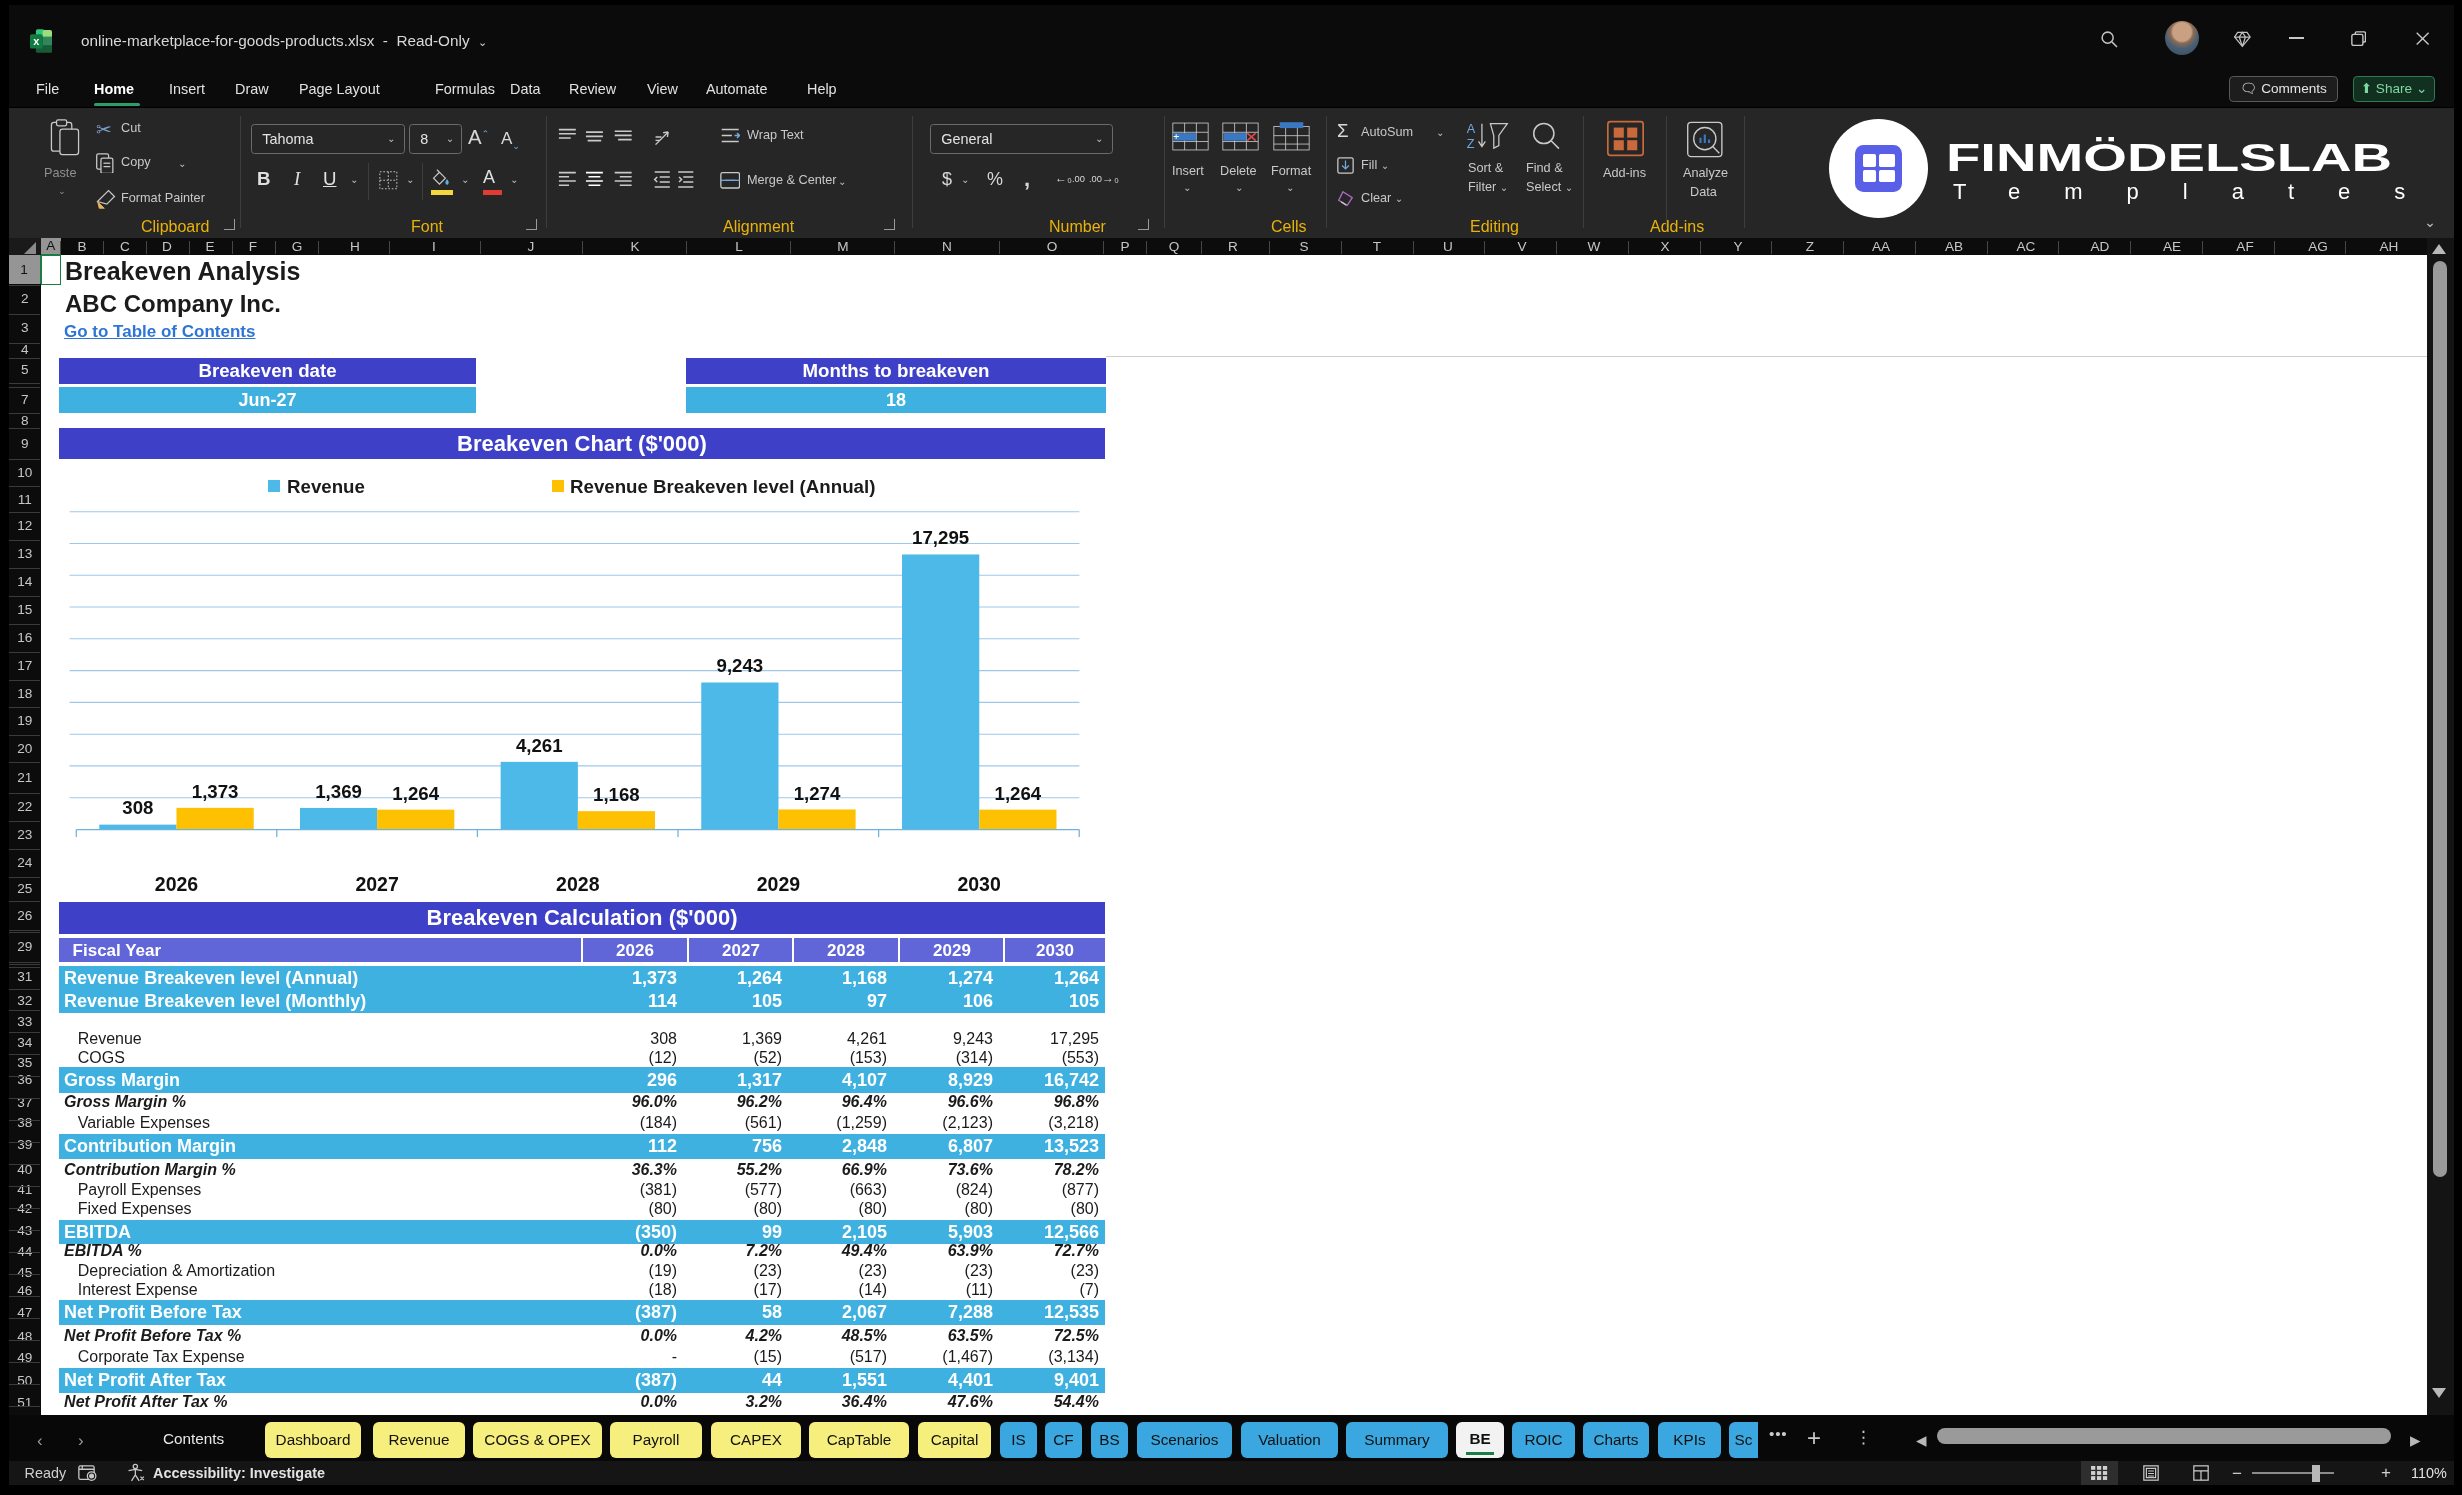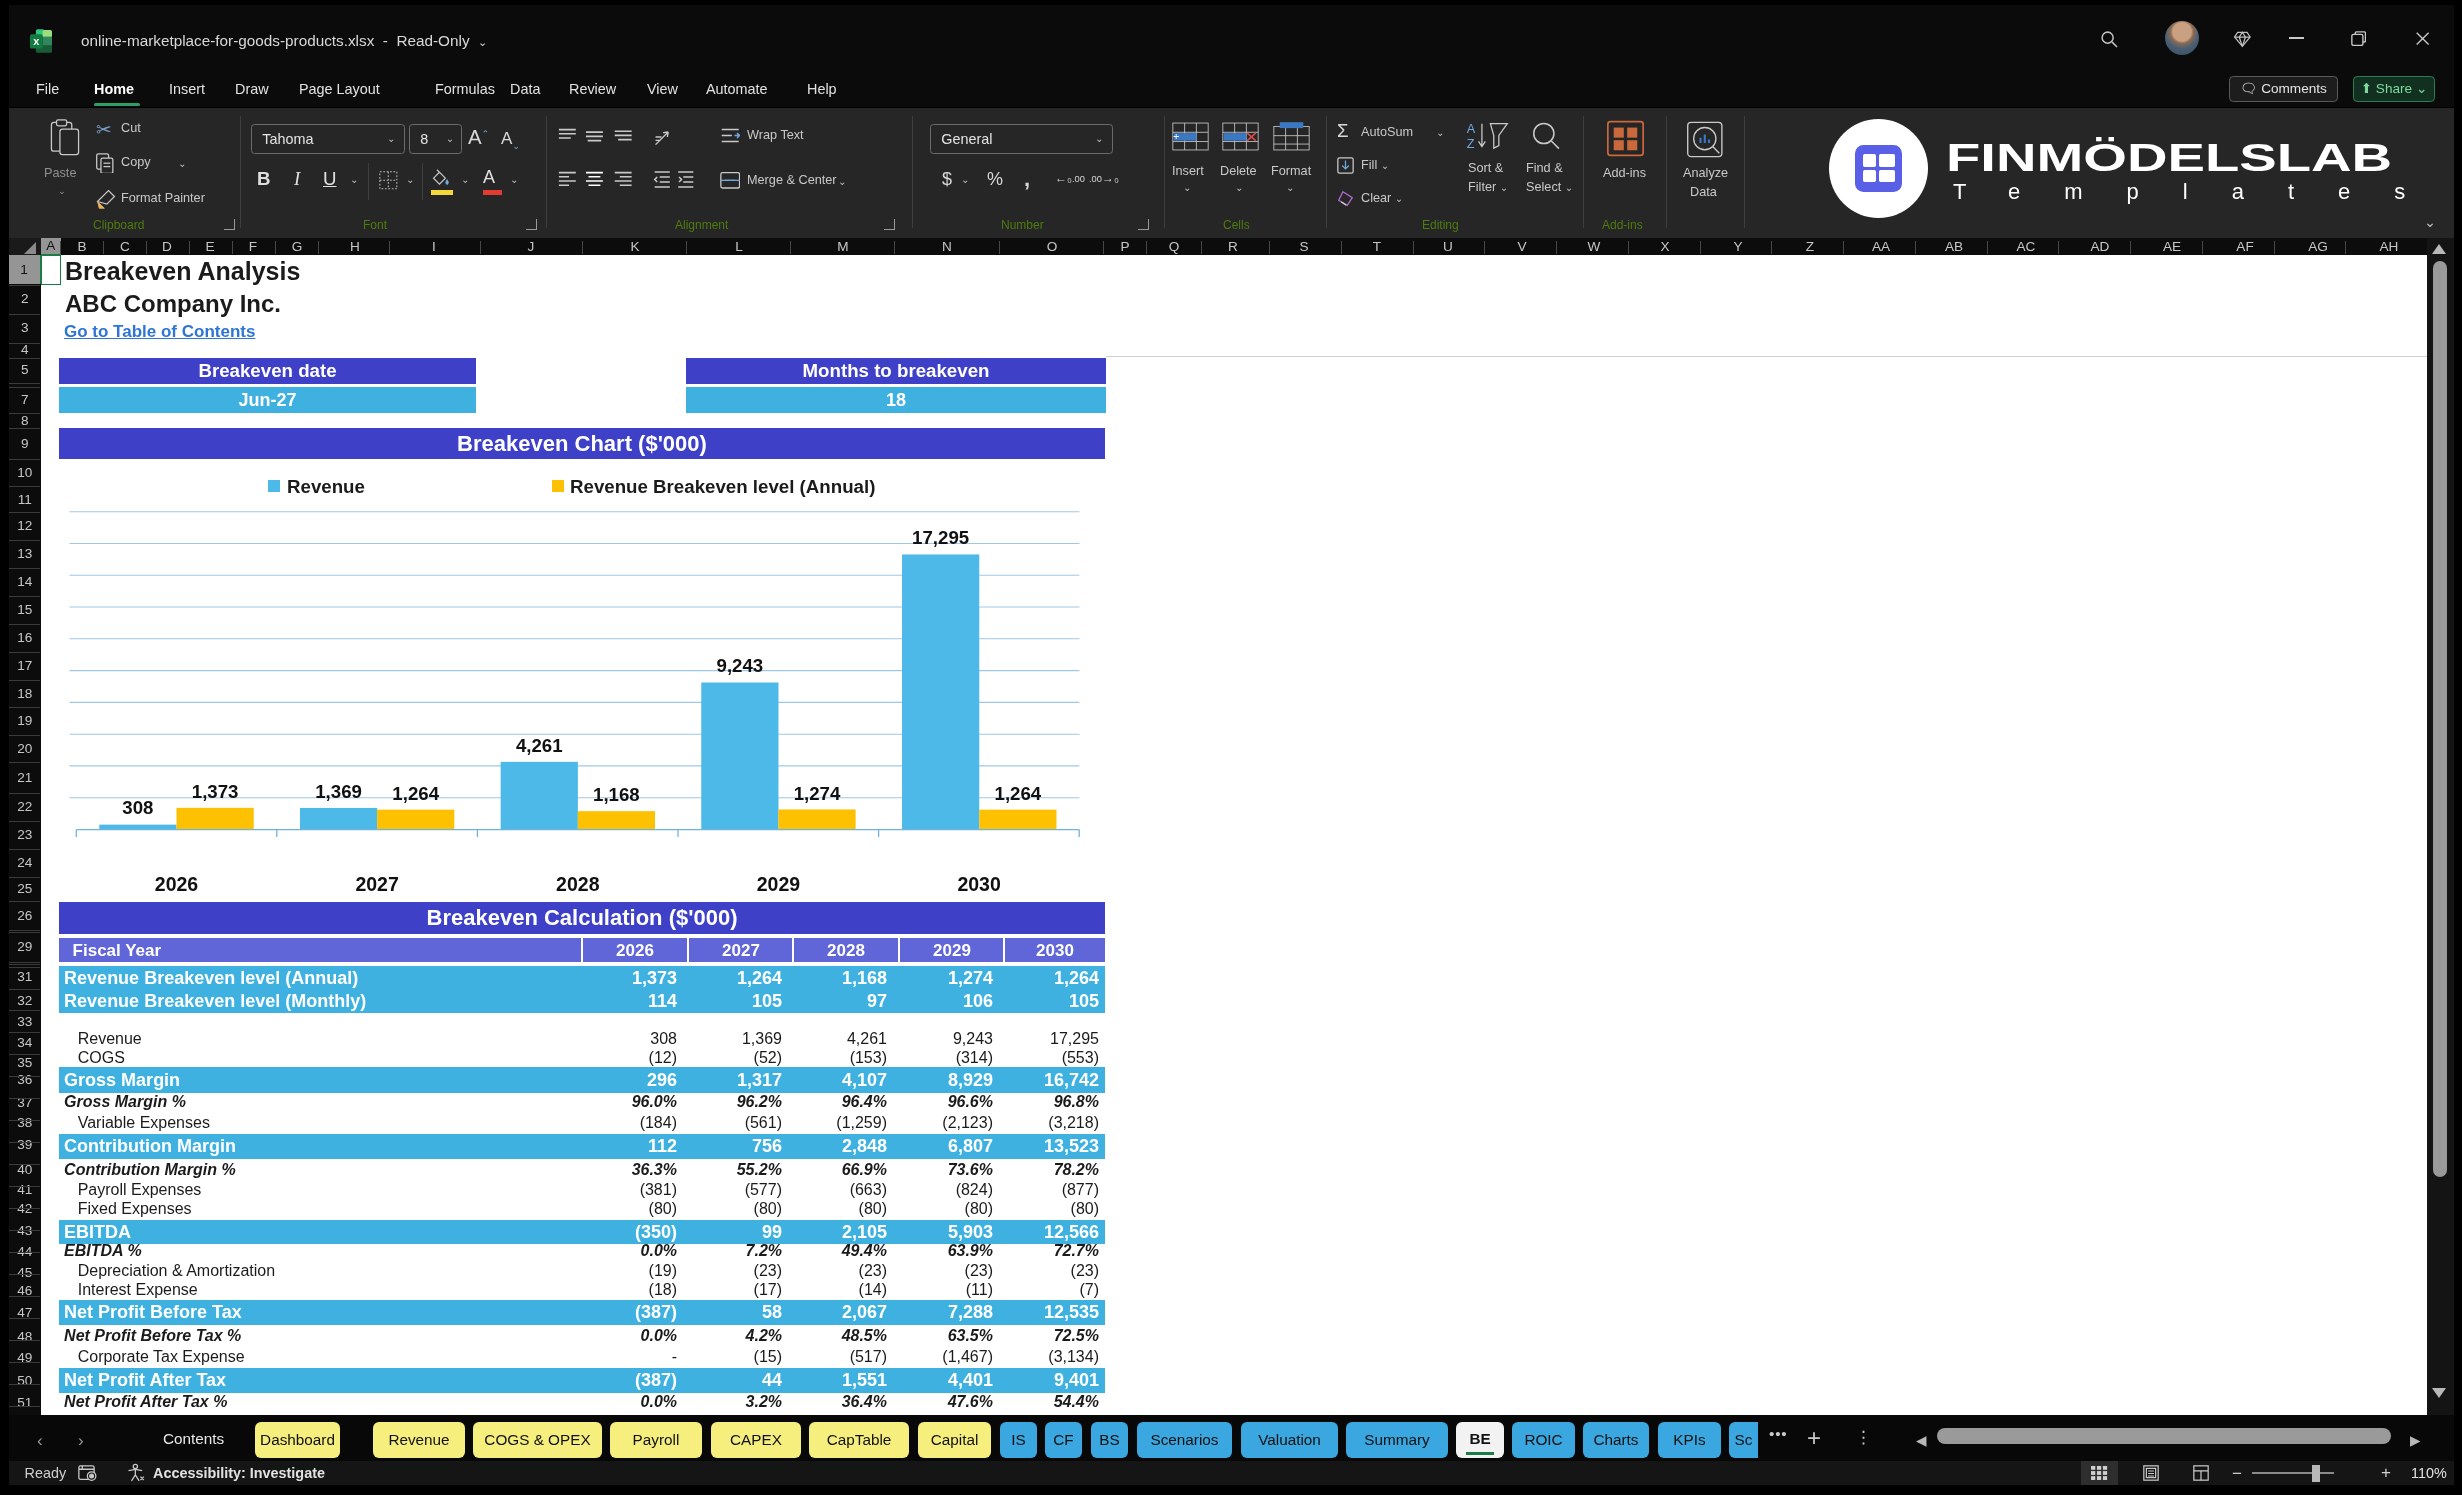--- a/index.html
+++ b/index.html
@@ -64,21 +64,21 @@
 <div class="abs mtxt" style="left:569px;top:81px">Review</div>
 <div class="abs mtxt" style="left:647px;top:81px">View</div>
 <div class="abs mtxt" style="left:706px;top:81px">Automate</div>
 <div class="abs mtxt" style="left:807px;top:81px">Help</div>
 
 <div class="abs" style="left:2229px;top:76px;width:109px;height:26px;border:0.8px solid #5a5a5a;border-radius:4.2px;background:#1d1d1d;color:#e4e4e4;font-size:13.6px;line-height:24.6px;text-align:center">🗨 Comments</div>
 <div class="abs" style="left:2353px;top:76px;width:82px;height:26px;border:0.8px solid #2e7d52;border-radius:4.2px;background:#11301f;color:#7fd7a0;font-size:13.6px;line-height:24.6px;text-align:center">⬆ Share ⌄</div>
 <div id="ribbon" class="abs"></div>
 <style>
  .rl { color:#c9c9c9; font-size:12.7px; }
- .glabel { position:absolute; color:#4d7c0f; font-size:12px; top:218px; }
+ .glabel { position:absolute; color:#eab308; font-size:16px; top:218px;margin-left:48px; }
  .rdiv { position:absolute; top:116px; width:0.8px; height:112px; background:#3d3d3d; }
  .launch { position:absolute; top:219px; width:11px; height:11px; border:0.8px solid #9a9a9a; border-left:none; border-top:none; color:#9a9a9a; }
  .combo { position:absolute; border:0.8px solid #6b6b6b; border-radius:3.4px; color:#e4e4e4; font-size:14.4px; background:#262626; }
  .chev { color:#bdbdbd; font-size:10.2px; }
  .icn { stroke:#c9c9c9; fill:none; stroke-width:1.5; }
 </style>
 
 <div class="abs" style="left:48px;top:119px;width:34px;height:39px">
  <svg width="34" height="39" viewBox="0 0 40 46" class="icn">
       <rect x="4" y="4" width="24" height="34" rx="3"></rect>
@@ -735,21 +735,21 @@
 <div class="abs" style="left:2432px;top:1388px;width:0;height:0;border-left:7.6px solid transparent;border-right:7.6px solid transparent;border-top:10.2px solid #b8b8b8"></div>
 <div id="tabbar" class="abs"></div>
 <style>
  .tab { position:absolute; top:1422px; height:36px; border-radius:6px; font-size:15.3px; color:#111; text-align:center; }
  .ytab { background:#f6ee7d; }
  .btab { background:#3aa7e0; }
 </style>
 <div class="abs" style="left:37px;top:1431px;color:#9a9a9a;font-size:17px">‹</div>
 <div class="abs" style="left:78px;top:1431px;color:#9a9a9a;font-size:17px">›</div>
 <div class="abs" style="left:163px;top:1430px;color:#e8e8e8;font-size:15.3px">Contents</div>
-<div class="tab ytab" style="left:255px;width:85px;line-height:36px">Dashboard</div>
+<div class="tab ytab" style="left:265px;width:96px;line-height:36px">Dashboard</div>
 <div class="tab ytab" style="left:373px;width:92px;line-height:36px">Revenue</div>
 <div class="tab ytab" style="left:473px;width:129px;line-height:36px">COGS &amp; OPEX</div>
 <div class="tab ytab" style="left:610px;width:92px;line-height:36px">Payroll</div>
 <div class="tab ytab" style="left:711px;width:90px;line-height:36px">CAPEX</div>
 <div class="tab ytab" style="left:809px;width:100px;line-height:36px">CapTable</div>
 <div class="tab ytab" style="left:918px;width:73px;line-height:36px">Capital</div>
 <div class="tab btab" style="left:1000px;width:37px;line-height:36px">IS</div>
 <div class="tab btab" style="left:1045px;width:37px;line-height:36px">CF</div>
 <div class="tab btab" style="left:1091px;width:37px;line-height:36px">BS</div>
 <div class="tab btab" style="left:1137px;width:95px;line-height:36px">Scenarios</div>

